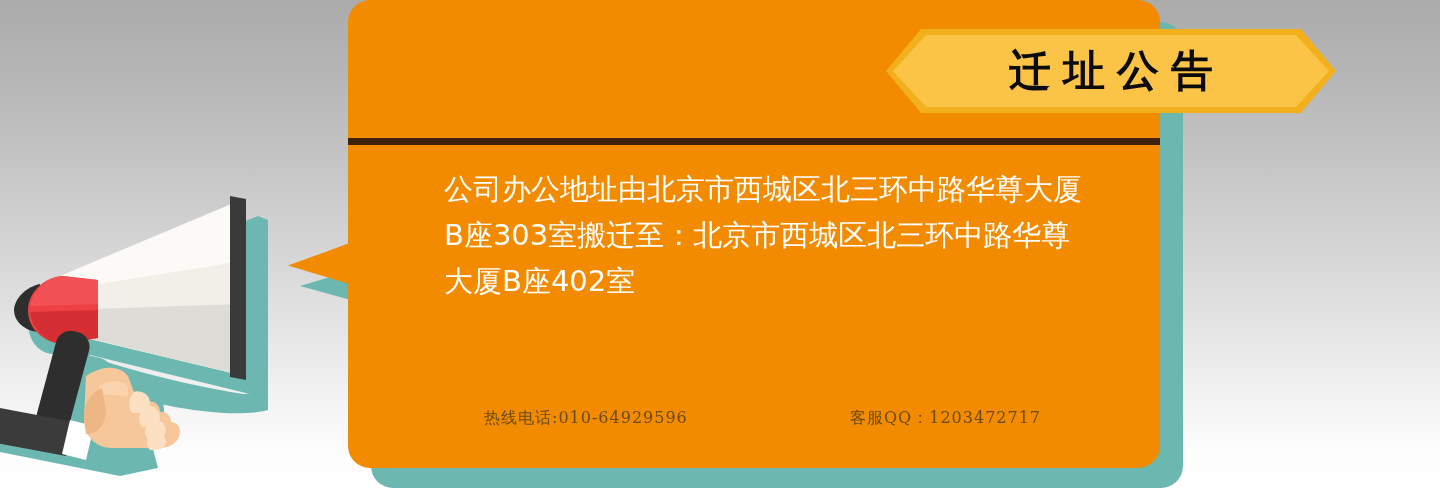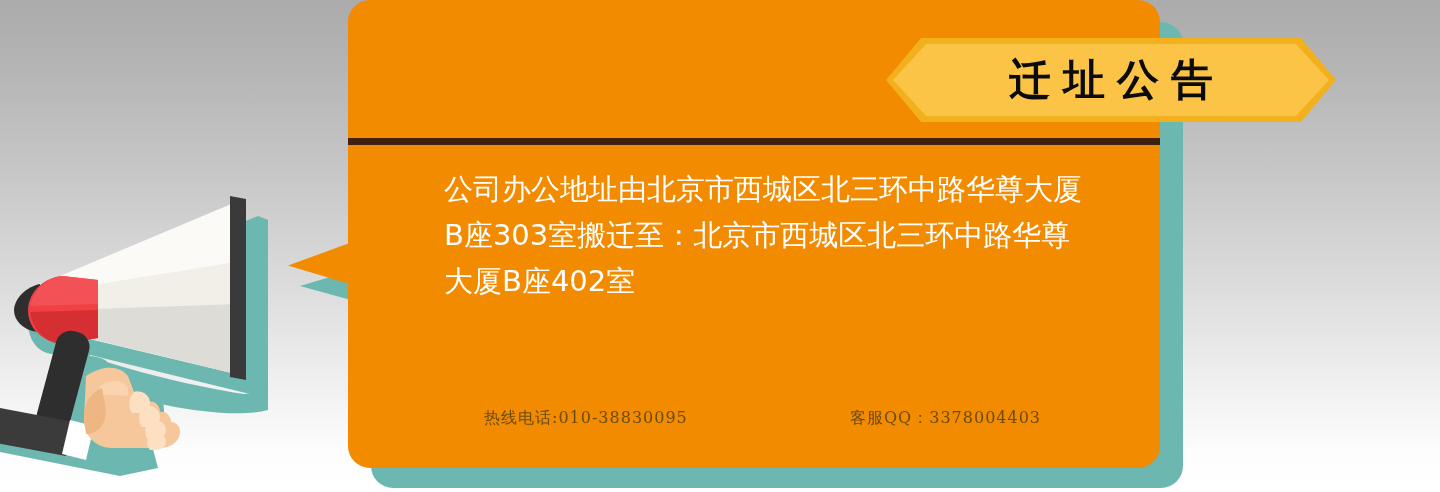--- a/index.html
+++ b/index.html
@@ -71,21 +71,20 @@
     clip-path: polygon(0% 55%, 100% 0%, 100% 100%);
   }
 
   
   #banner-wrap {
     position: absolute;
     left: 538px;
     top: 29px;
     width: 450px;
     height: 84px;
-    margin-top: 9px;
   }
   #banner-outline {
     position: absolute;
     inset: 0;
     background: #f2b01c;
     clip-path: polygon(0% 50%, 7.8% 0%, 92.2% 0%, 100% 50%, 92.2% 100%, 7.8% 100%);
   }
   #banner-fill {
     position: absolute;
     left: 7px;
@@ -222,17 +221,17 @@
       <div id="banner-title">迁址公告</div>
     </div>
 
   </div>
 
   <div id="divider"></div>
 
   <div id="body-text">公司办公地址由北京市西城区北三环中路华尊大厦B座303室搬迁至：北京市西城区北三环中路华尊大厦B座402室</div>
 
   <div id="footer">
-    <div class="contact" id="contact-phone">热线电话:010-38830095</div>
-    <div class="contact" id="contact-qq">客服QQ：3378004403</div>
+    <div class="contact" id="contact-phone">热线电话:010-64929596</div>
+    <div class="contact" id="contact-qq">客服QQ：1203472717</div>
   </div>
 
 </div>
 
 </body></html>

